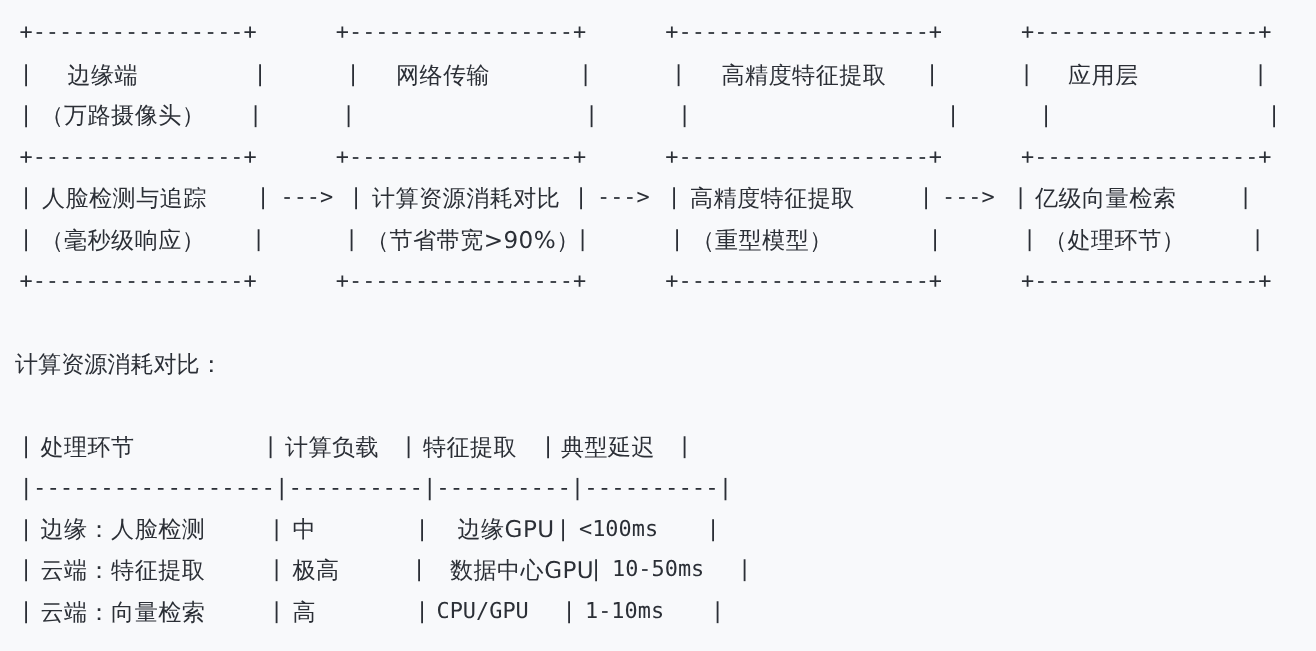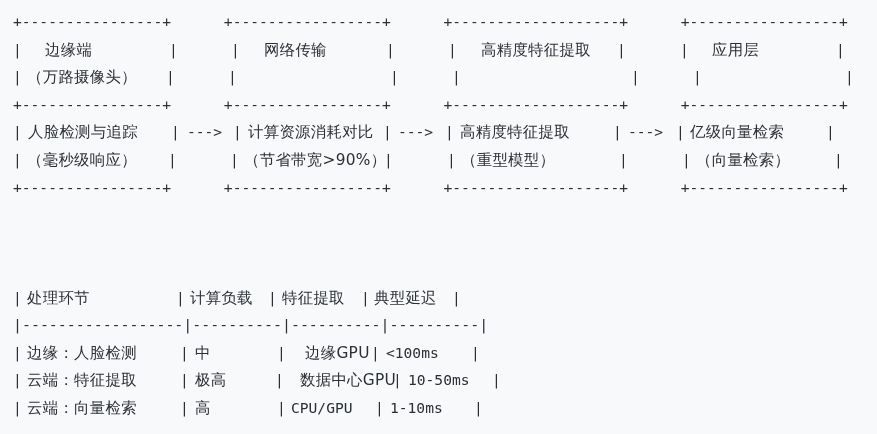--- a/index.html
+++ b/index.html
@@ -74,26 +74,27 @@
     <span class="seg" style="left:13px">|</span>
     <span class="seg cjk" style="left:27px">（毫秒级响应）</span>
     <span class="seg" style="left:168px">|</span>
     <span class="seg" style="left:230px">|</span>
     <span class="seg cjk" style="left:244px">（节省带宽&gt;90%）</span>
     <span class="seg" style="left:384px">|</span>
     <span class="seg" style="left:447px">|</span>
     <span class="seg cjk" style="left:461px">（重型模型）</span>
     <span class="seg" style="left:619px">|</span>
     <span class="seg" style="left:682px">|</span>
-    <span class="seg cjk" style="left:696px">（向量检索）</span>
+    <span class="seg cjk" style="left:696px">（处理环节）</span>
     <span class="seg" style="left:834px">|</span>
   </div>
 
   <div class="ln" style="top:178px;left:13px">+----------------+      +-----------------+      +-------------------+      +-----------------+</div>
 
+  <div class="title">计算资源消耗对比：</div>
 
   <div class="ln" style="top:288px">
     <span class="seg" style="left:13px">|</span>
     <span class="seg cjk" style="left:27px">处理环节</span>
     <span class="seg" style="left:176px">|</span>
     <span class="seg cjk" style="left:190px">计算负载</span>
     <span class="seg" style="left:268px">|</span>
     <span class="seg cjk" style="left:282px">特征提取</span>
     <span class="seg" style="left:361px">|</span>
     <span class="seg cjk" style="left:374px">典型延迟</span>

